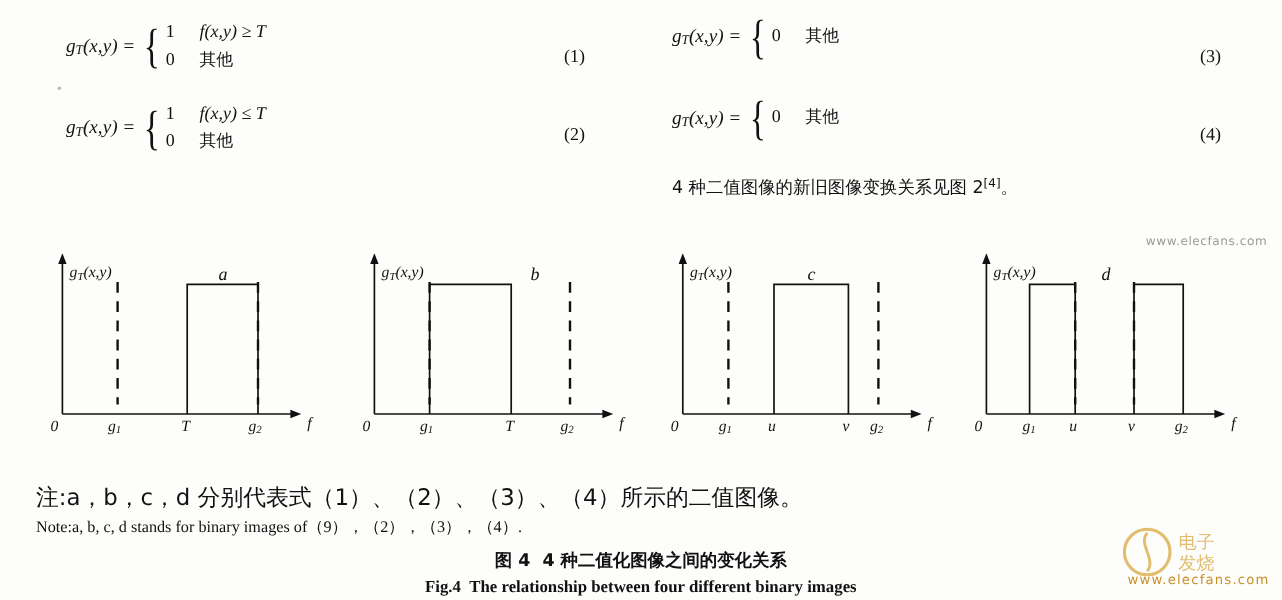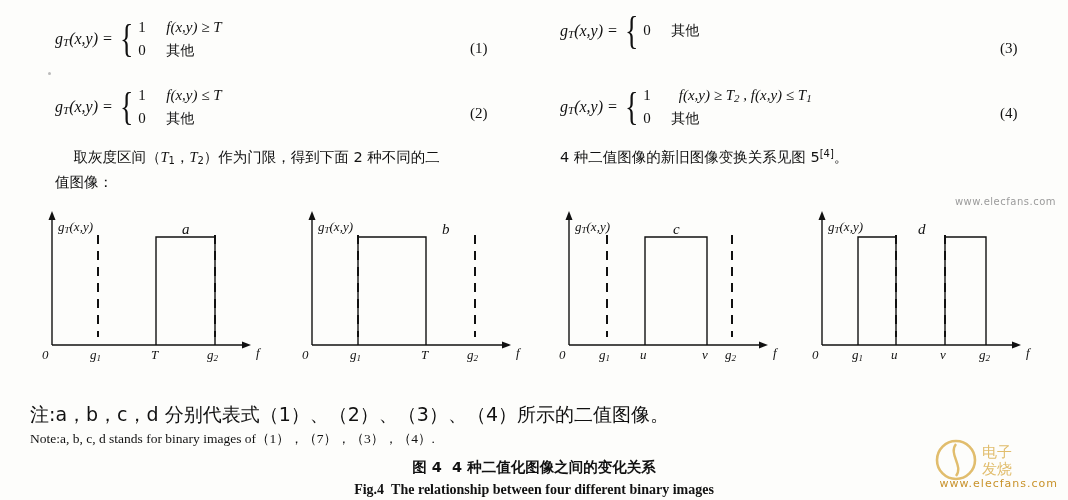--- a/index.html
+++ b/index.html
@@ -93,33 +93,28 @@
   </div>
   <div class="eqnum" style="left:1000px;top:40px;">(3)</div>
 
   <div class="eqblock" style="left:560px;top:84px;">
     <span class="lhs">
       <span>g</span><span class="sub">T</span><span>(x,y)</span>
     </span>
     <span class="eqsign">=</span>
     <span class="brace">{</span>
     <span class="cases">
-      <span class="caseline"><span class="caseval">1</span><span class="casecond">&nbsp;&nbsp;<i>f</i>(<i>x</i>,<i>y</i>) ≥ <i>T</i><span class="sub">2</span> , <i>f</i>(<i>x</i>,<i>y</i>) ≤ <i>T</i><span class="sub">1</span></span></span>
       <span class="caseline"><span class="caseval">0</span><span class="casecond cn">其他</span></span>
     </span>
   </div>
   <div class="eqnum" style="left:1000px;top:105px;">(4)</div>
 
-  <div class="para" style="left:55px;top:145px;width:470px;">
-    <div>&nbsp;&nbsp;&nbsp;&nbsp;取灰度区间（<i>T</i><span class="sub">1</span>，<i>T</i><span class="sub">2</span>）作为门限，得到下面 2 种不同的二</div>
-    <div>值图像：</div>
-  </div>
 
   <div class="para" style="left:560px;top:145px;width:470px;">
-    <span>4 种二值图像的新旧图像变换关系见图 5</span><span class="sup">[4]</span><span>。</span>
+    <span>4 种二值图像的新旧图像变换关系见图 2</span><span class="sup">[4]</span><span>。</span>
   </div>
 
   <div class="wm-top">www.elecfans.com</div>
   <div class="speck" style="left:48px;top:72px;"></div>
 
   <div class="figwrap">
 
     <div class="graph" style="left:30px;">
       <svg width="250" height="170" viewBox="0 0 250 170">
         <line x1="22" y1="12" x2="22" y2="140" stroke="#111" stroke-width="1.4"></line>
@@ -194,21 +189,21 @@
       <span class="glabel" style="left:12px;top:142px;">0</span>
       <span class="glabel" style="left:52px;top:142px;"><i>g</i><span class="sub">1</span></span>
       <span class="glabel" style="left:91px;top:142px;"><i>u</i></span>
       <span class="glabel" style="left:140px;top:142px;"><i>v</i></span>
       <span class="glabel" style="left:179px;top:142px;"><i>g</i><span class="sub">2</span></span>
       <span class="glabel" style="left:226px;top:140px;">f</span>
     </div>
   </div>
 
   <div class="note" style="left:30px;top:402px;">注:a，b，c，d 分别代表式（1）、（2）、（3）、（4）所示的二值图像。</div>
-  <div class="note-en" style="left:30px;top:430px;">Note:a, b, c, d stands for binary images of（1），（7），（3），（4）.</div>
+  <div class="note-en" style="left:30px;top:430px;">Note:a, b, c, d stands for binary images of（9），（2），（3），（4）.</div>
   <div class="figtitle" style="top:458px;">图 4&nbsp;&nbsp;4 种二值化图像之间的变化关系</div>
   <div class="figtitle-en" style="top:482px;">Fig.4&nbsp;&nbsp;The relationship between four different binary images</div>
 
   <svg class="wm" viewBox="0 0 130 58">
     <circle cx="26" cy="24" r="19" fill="none" stroke="#d8a83e" stroke-width="2.6"></circle>
     <path d="M26 8 C18 18 34 30 26 40" fill="none" stroke="#d8a83e" stroke-width="2.4"></path>
     <text x="52" y="21" font-family="DejaVu Sans, sans-serif" font-size="15" fill="#d8a83e">电子</text>
     <text x="52" y="38" font-family="DejaVu Sans, sans-serif" font-size="15" fill="#d8a83e">发烧</text>
   </svg>
   <div class="wm-text">www.elecfans.com</div>

